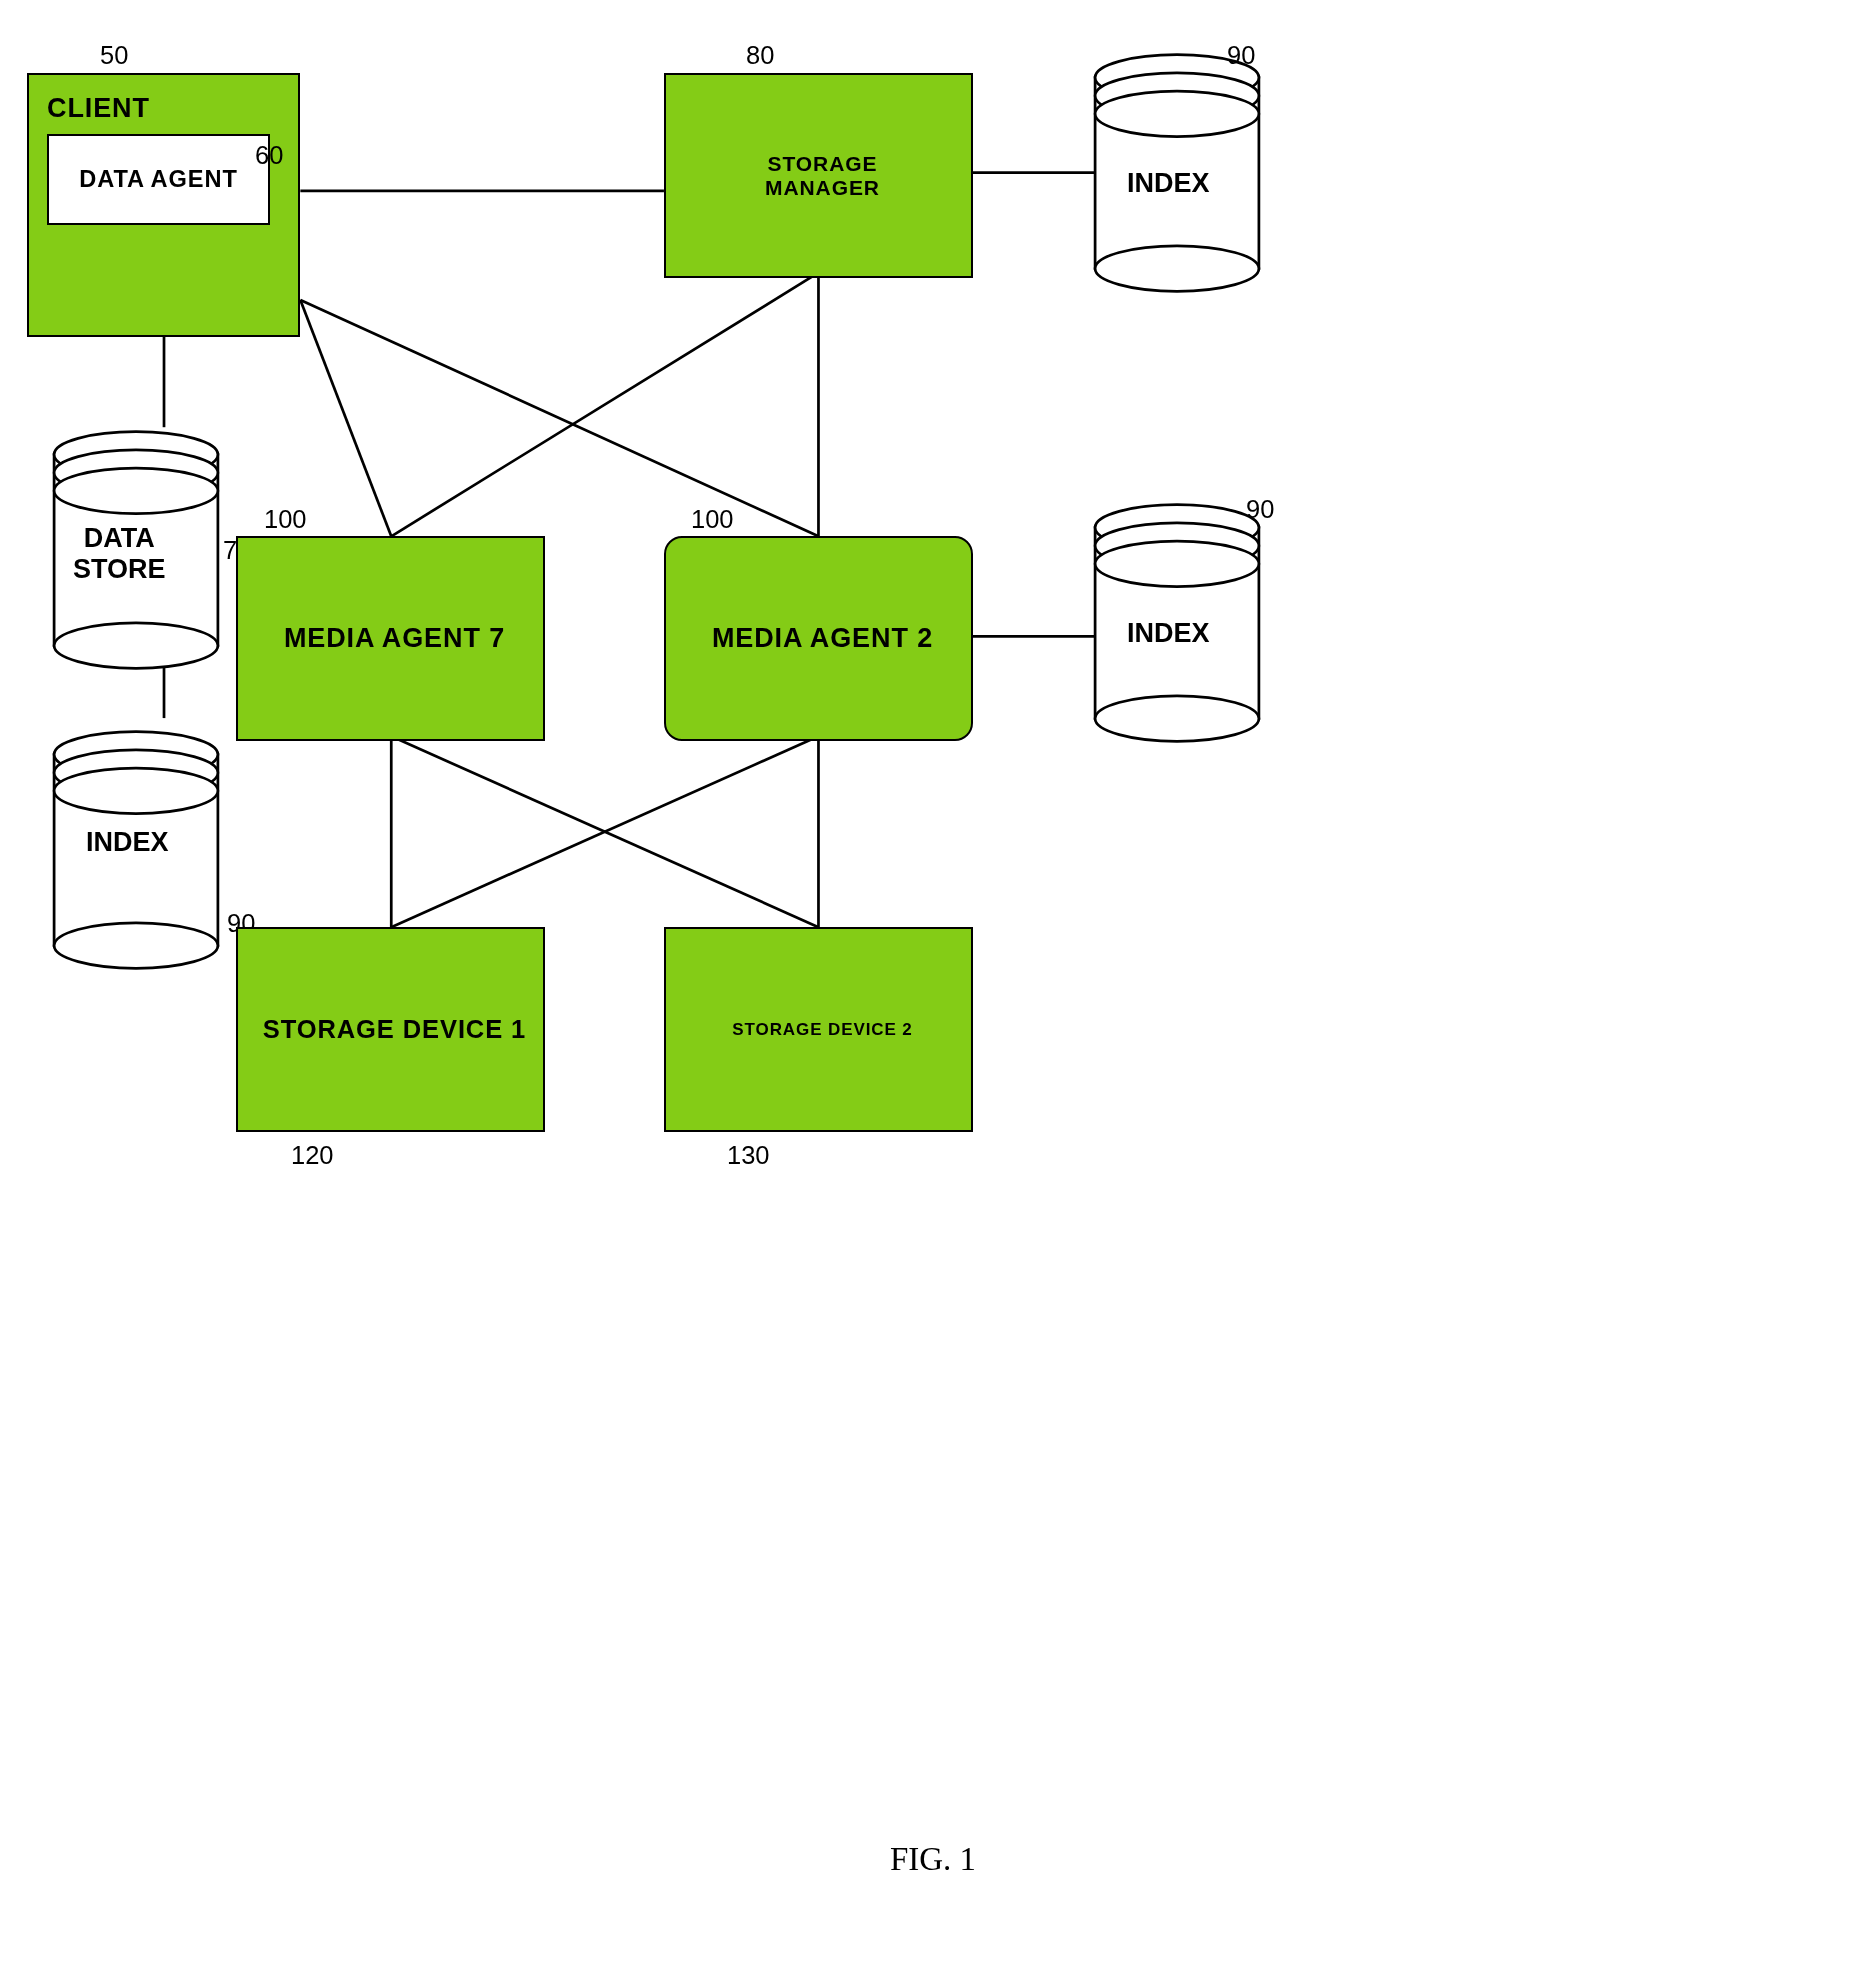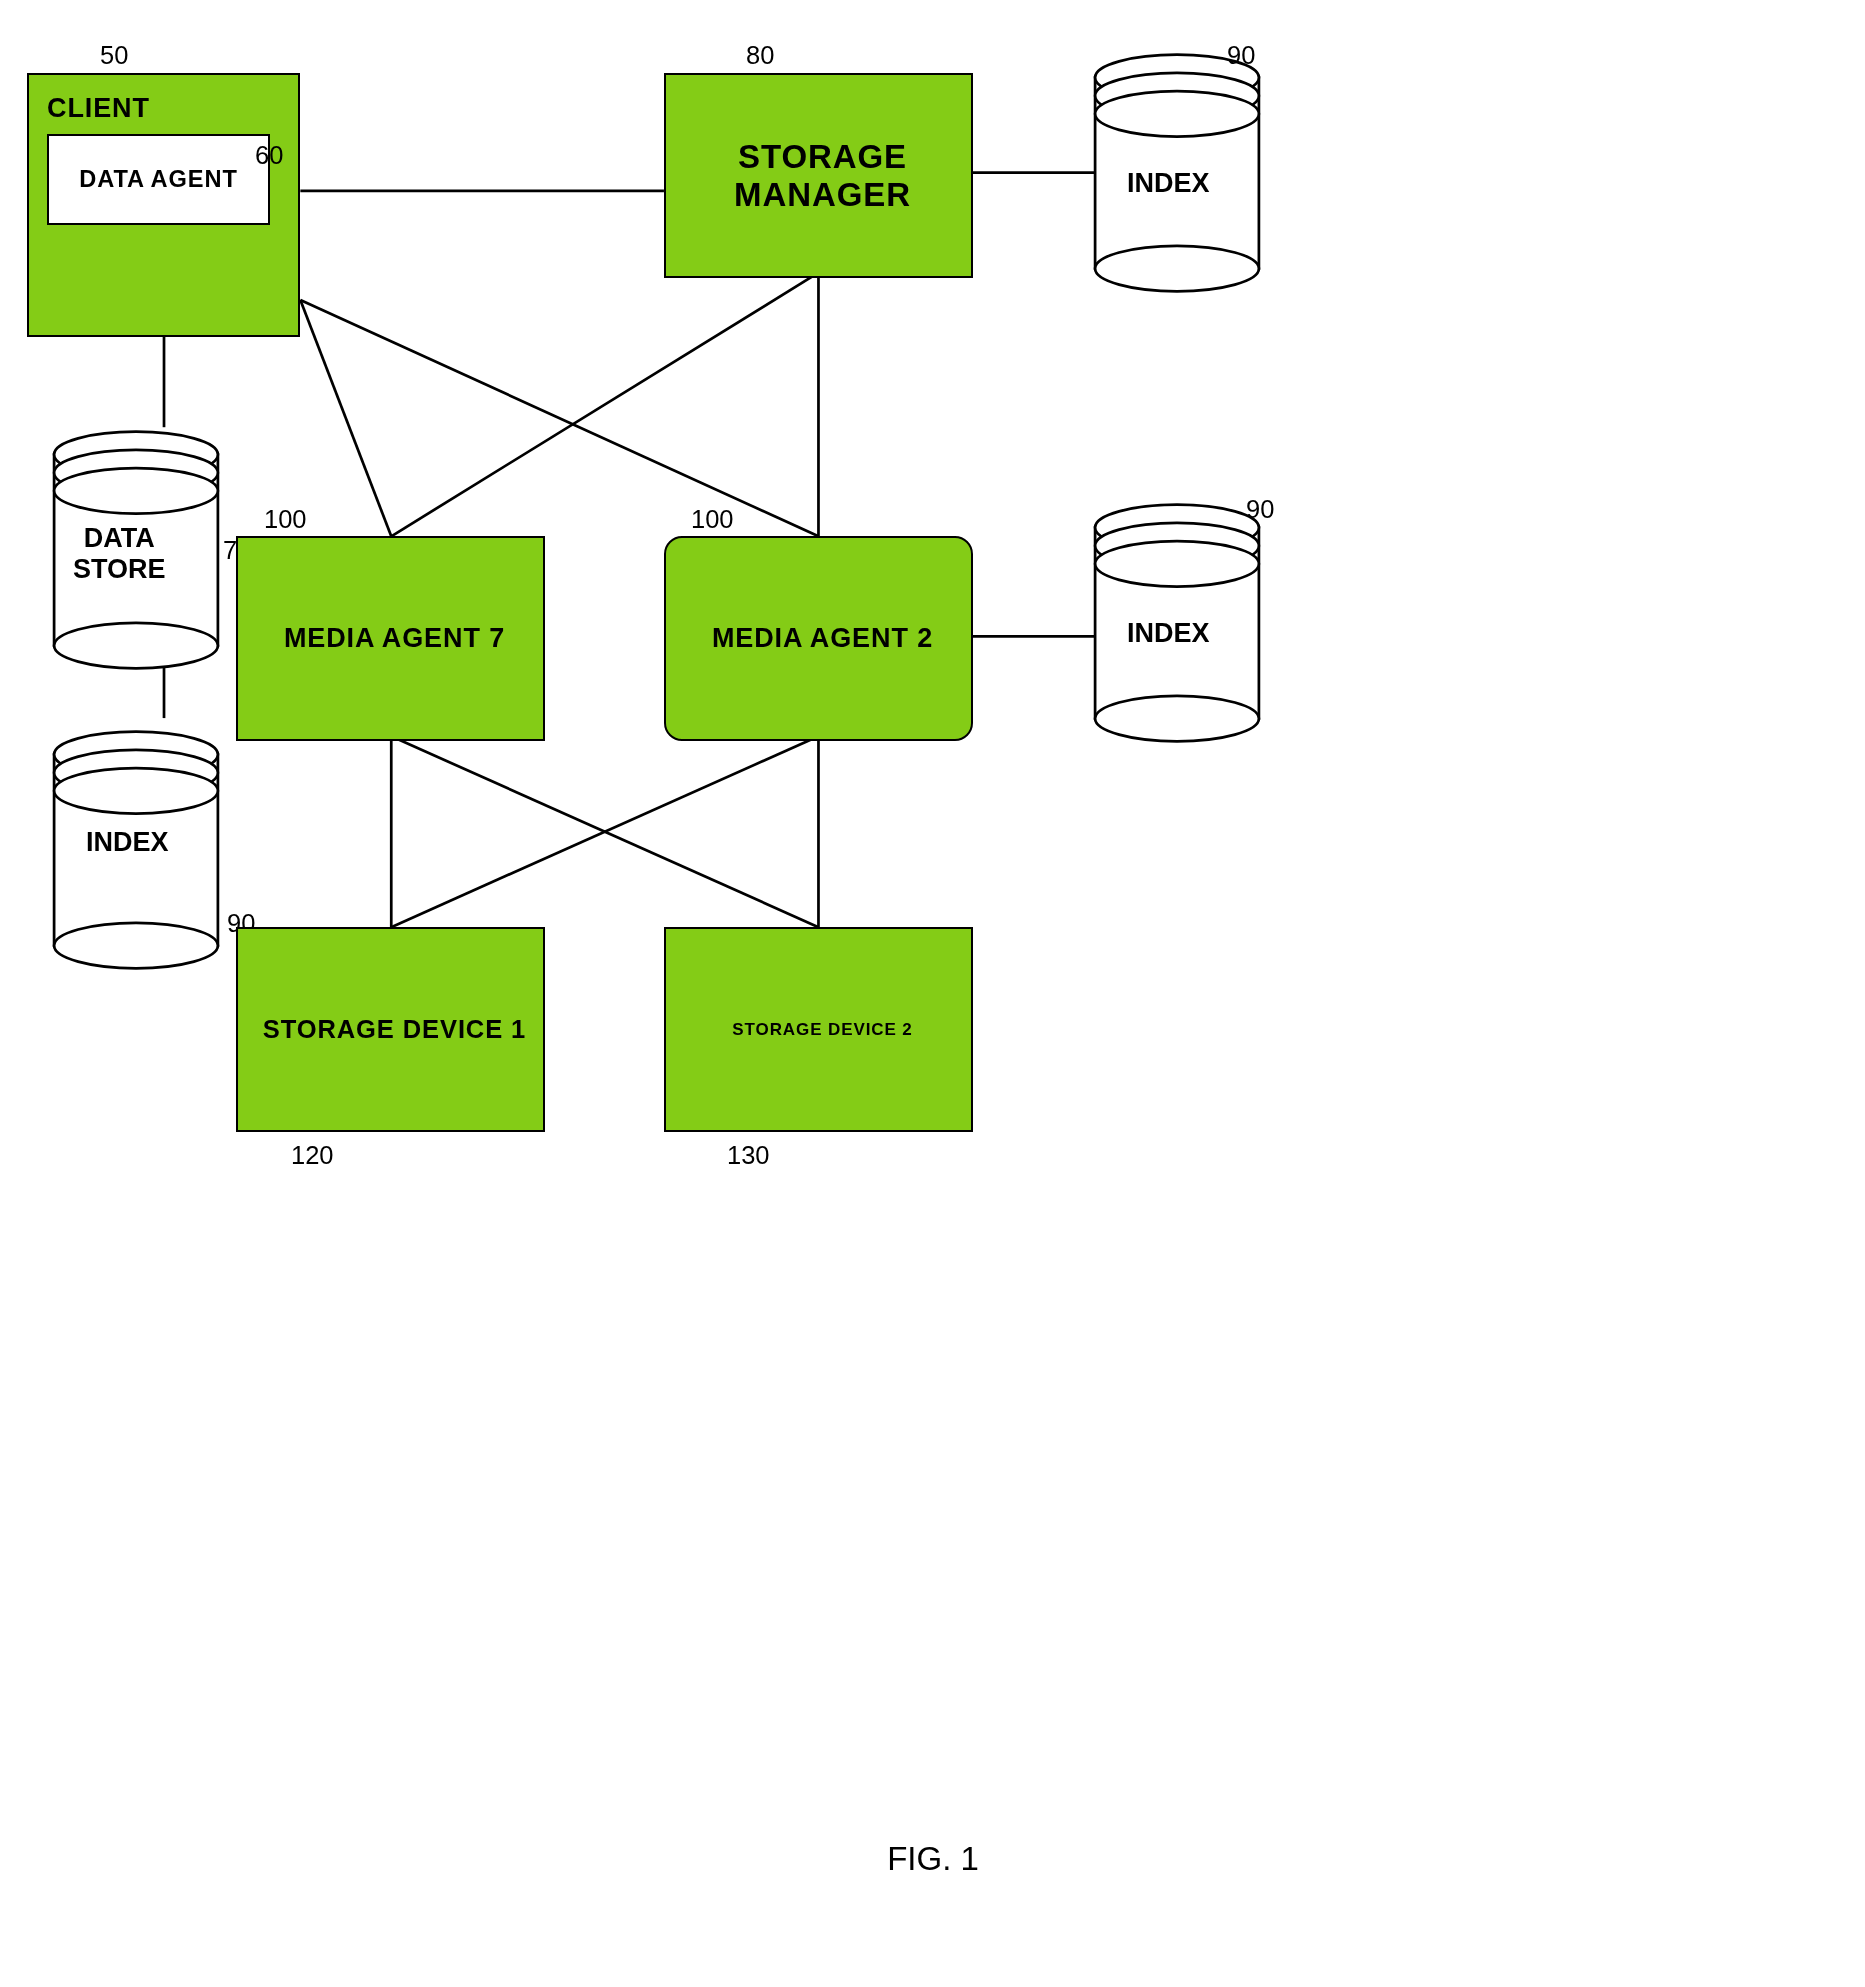--- a/index.html
+++ b/index.html
@@ -109,21 +109,21 @@
     <div class="box-inner" style="left:18px; top:59px; width:223px; height:91px; position:absolute; font-size:23.6px;">
       <span>DATA AGENT</span>
     </div>
   </div>
 
   <span class="label-ref" style="left:100px; top:41px;">50</span>
 
   <span class="label-ref" style="left:255px; top:141px;">60</span>
 
   <div class="box" style="left:664px; top:73px; width:309px; height:205px;">
-    <span style="white-space:pre-line; font-size:33px;">STORAGE
+    <span style="white-space:pre-line; font-size:21px;">STORAGE
 MANAGER</span>
   </div>
   <span class="label-ref" style="left:746px; top:41px;">80</span>
 
   <svg style="position:absolute; left:1086px; top:41px;" width="182" height="264" viewBox="0 0 200 290">
     <rect x="10" y="40" width="180" height="210" fill="white" stroke="#000" stroke-width="3"></rect>
     <ellipse cx="100" cy="40" rx="90" ry="25" fill="white" stroke="#000" stroke-width="3"></ellipse>
     <ellipse cx="100" cy="250" rx="90" ry="25" fill="white" stroke="#000" stroke-width="3"></ellipse>
     <ellipse cx="100" cy="60" rx="90" ry="25" fill="white" stroke="#000" stroke-width="3"></ellipse>
     <ellipse cx="100" cy="80" rx="90" ry="25" fill="white" stroke="#000" stroke-width="3"></ellipse>
@@ -174,16 +174,16 @@
   <div class="box" style="left:236px; top:927px; width:309px; height:205px;">
     <span style="font-size:25.5px;">STORAGE DEVICE 1</span>
   </div>
   <span class="label-ref" style="left:291px; top:1141px;">120</span>
 
   <div class="box" style="left:664px; top:927px; width:309px; height:205px;">
     <span style="font-size:17px;">STORAGE DEVICE 2</span>
   </div>
   <span class="label-ref" style="left:727px; top:1141px;">130</span>
 
-  <div class="fig-label" style="bottom:109px; font-size:33px;">FIG. 1</div>
+  <div class="fig-label" style="bottom:109px; font-size:33px;font-family:Liberation Serif, serif;">FIG. 1</div>
 
 </div>
 
 
 </body></html>

